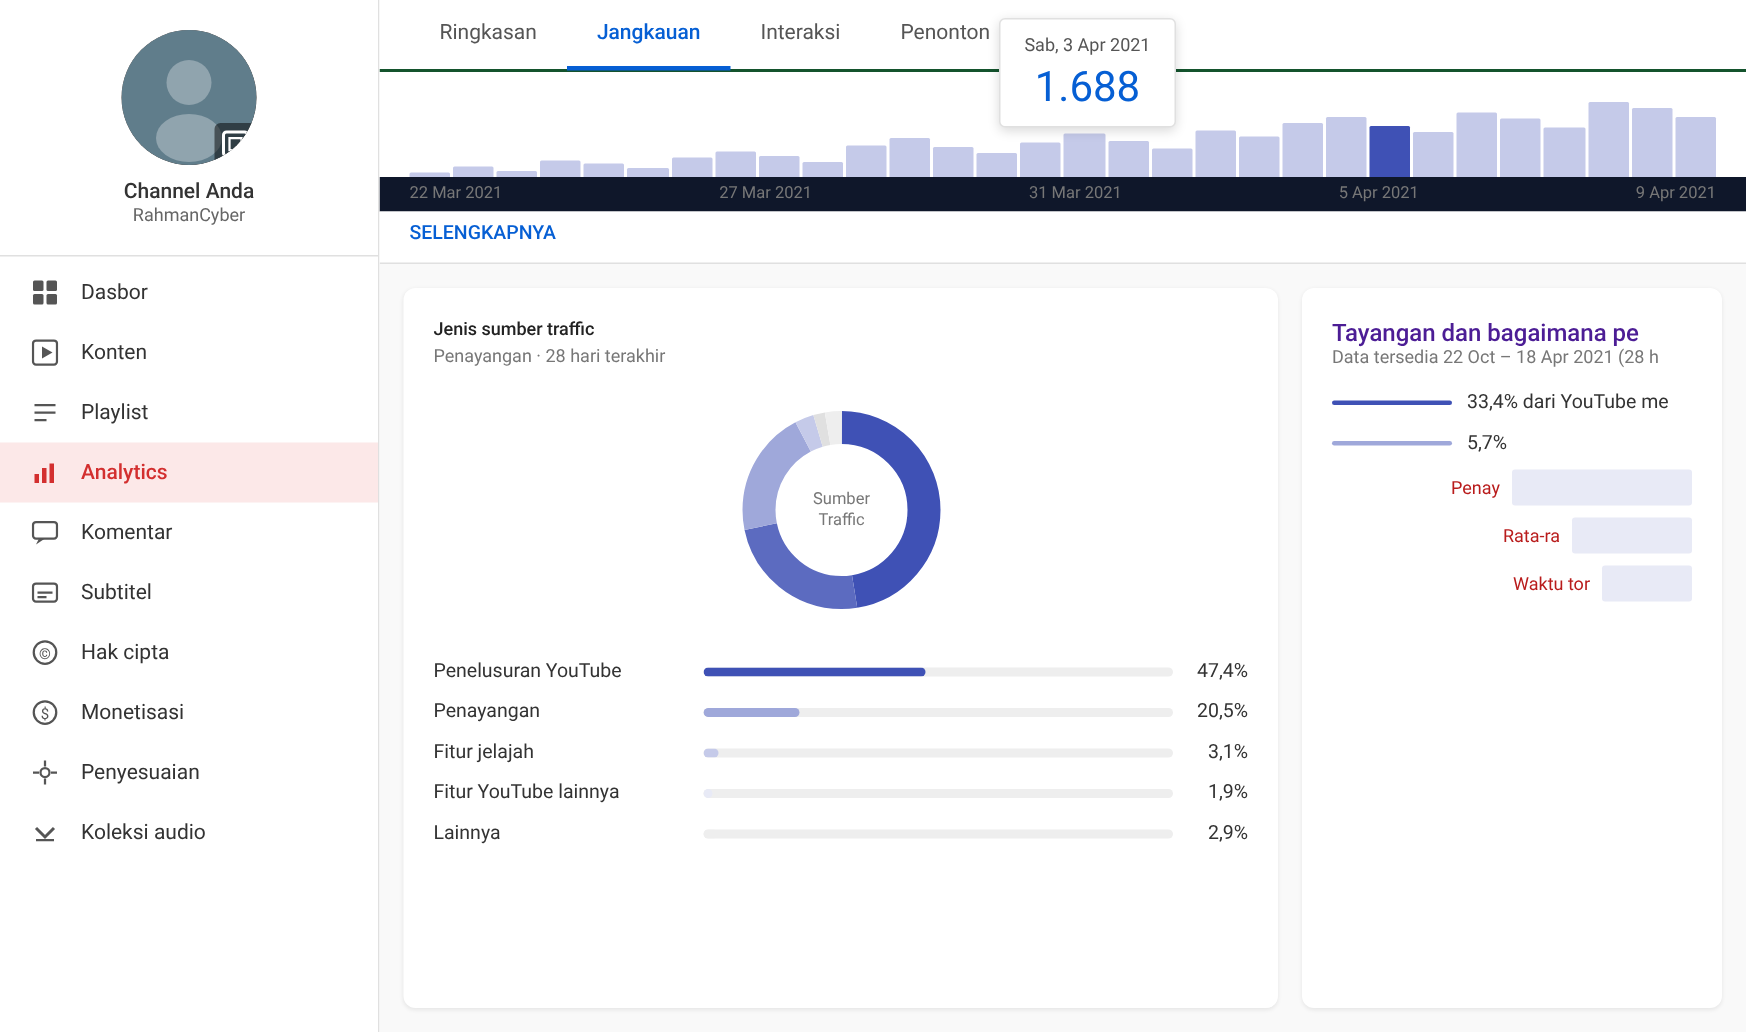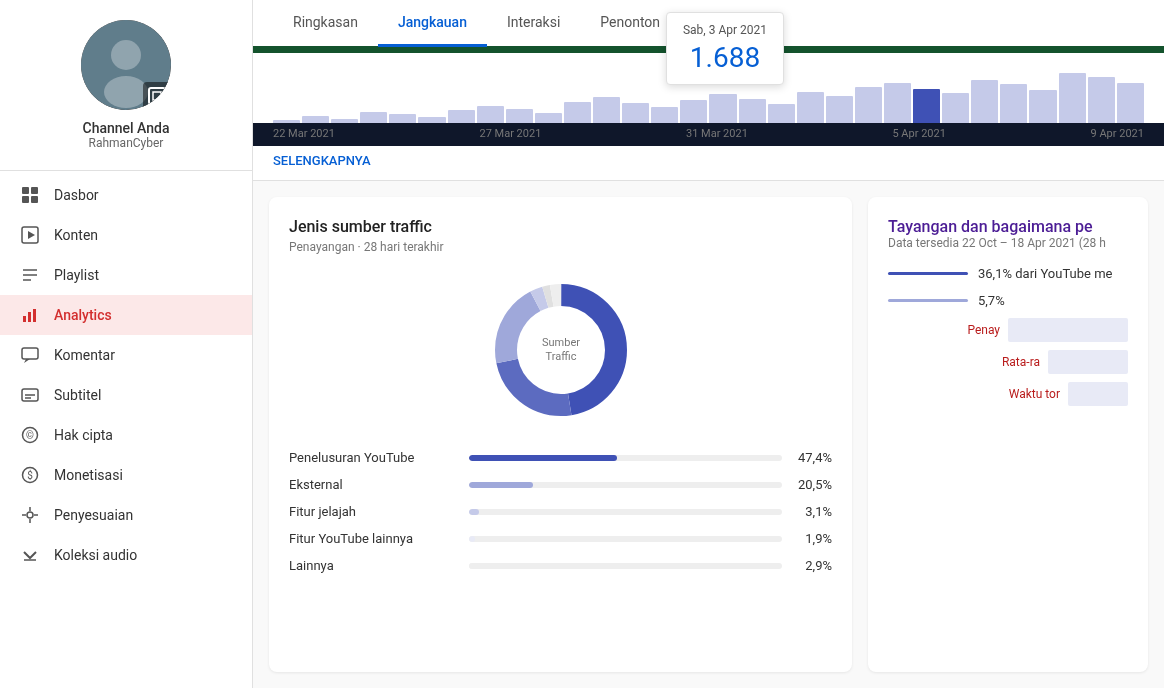--- a/index.html
+++ b/index.html
@@ -86,21 +86,21 @@
       flex: 1;
       overflow-y: auto;
       background: #f9f9f9;
       display: flex;
       flex-direction: column;
     }
 
     
     .tabs-bar {
       background: #fff;
-      border-bottom: 7px solid #14532d;
+      border-bottom: 2px solid #14532d;
       display: flex;
       padding: 0 20px;
       gap: 0;
       position: relative;
     }
     .tab {
       padding: 14px 20px;
       cursor: pointer;
       font-size: 14px;
       color: #555;
@@ -178,21 +178,21 @@
     
     .traffic-card {
       background: #fff;
       border-radius: 8px;
       padding: 20px;
       flex: 1;
       margin-right: 16px;
       box-shadow: 0 1px 3px rgba(0,0,0,0.08);
     }
     .card-title {
-      font-size: 16px;
+      font-size: 12px;
       font-weight: 500;
       color: #222;
       margin-bottom: 4px;
     }
     .card-subtitle {
       font-size: 12px;
       color: #777;
       margin-bottom: 16px;
     }
 
@@ -524,21 +524,21 @@
 
       <div id="traffic-rows-container">
           <div class="traffic-row">
             <div class="traffic-label">Penelusuran YouTube</div>
             <div class="traffic-bar-container">
               <div class="traffic-bar" style="width: 47.4%; background: rgb(63, 81, 181);"></div>
             </div>
             <div class="traffic-pct">47,4%</div>
           </div>
           <div class="traffic-row">
-            <div class="traffic-label">Eksternal</div>
+            <div class="traffic-label">Penayangan</div>
             <div class="traffic-bar-container">
               <div class="traffic-bar" style="width: 20.5%; background: rgb(159, 168, 218);"></div>
             </div>
             <div class="traffic-pct">20,5%</div>
           </div>
           <div class="traffic-row">
             <div class="traffic-label">Fitur jelajah</div>
             <div class="traffic-bar-container">
               <div class="traffic-bar" style="width: 3.1%; background: rgb(197, 202, 233);"></div>
             </div>
@@ -561,21 +561,21 @@
         </div>
     </div>
 
     <div class="right-card">
       <div class="right-card-title">Tayangan dan bagaimana pe</div>
       <div class="right-card-subtitle">Data tersedia 22 Oct – 18 Apr 2021 (28 h</div>
 
       <div class="right-card-items">
         <div class="right-item">
           <div class="right-bar-line" style="background:#3f51b5;"></div>
-          <span>36,1% dari YouTube me</span>
+          <span>33,4% dari YouTube me</span>
         </div>
         <div class="right-item">
           <div class="right-bar-line" style="background:#9fa8da;"></div>
           <span>5,7%</span>
         </div>
       </div>
 
       <div class="funnel-container" id="funnel-container">
           <div class="funnel-row">
             <div class="funnel-label">Penay</div>

